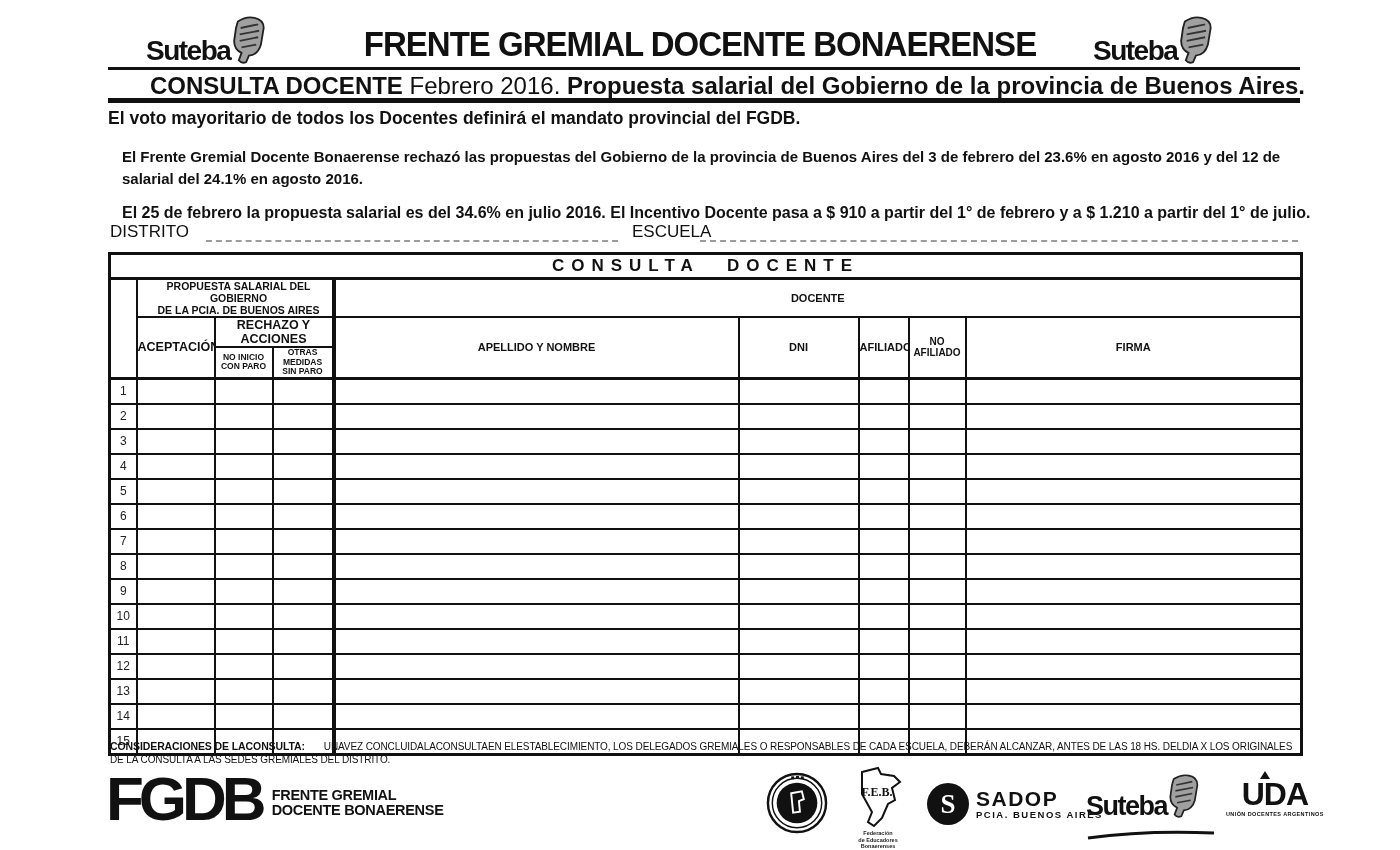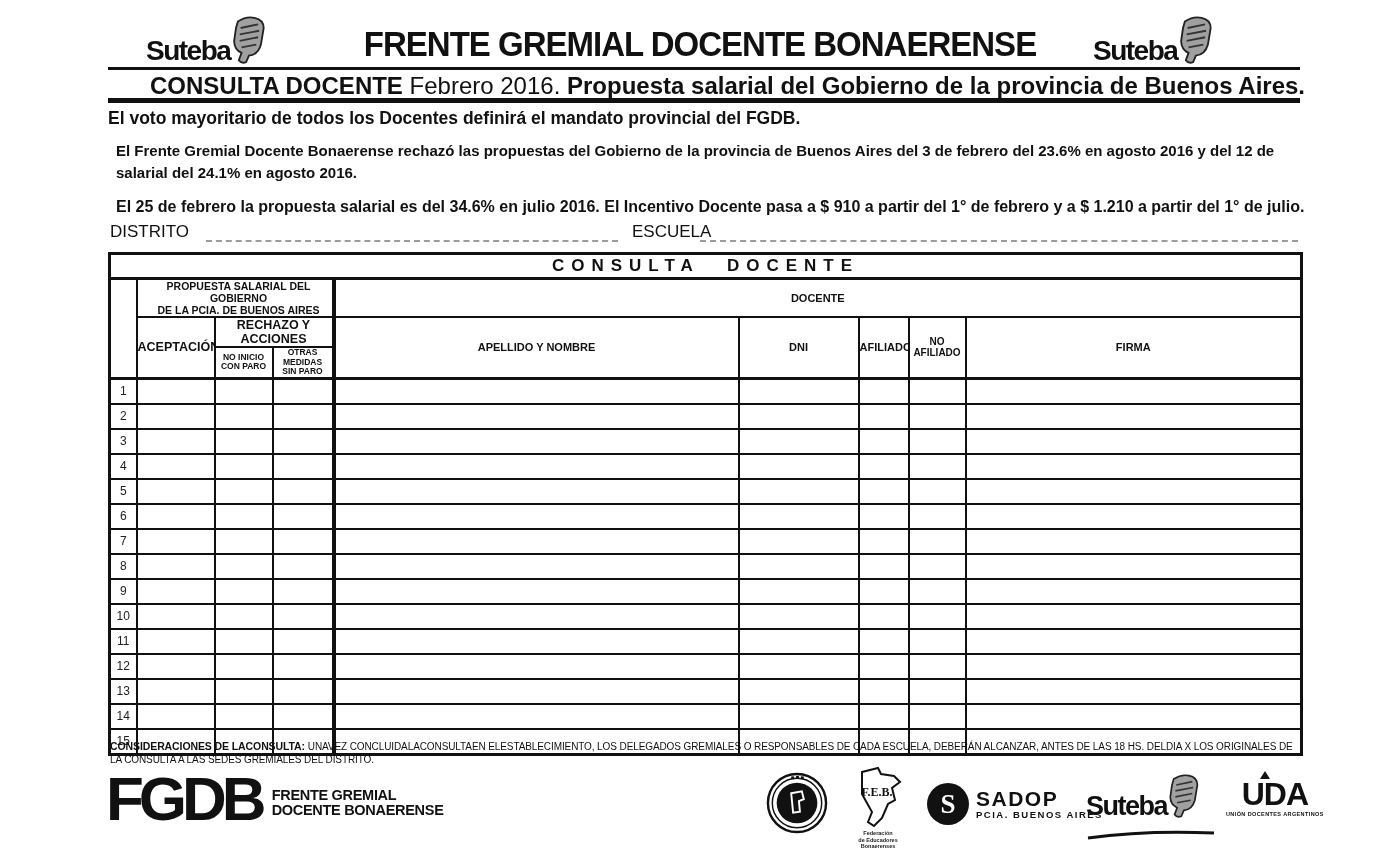--- a/index.html
+++ b/index.html
@@ -16,21 +16,21 @@
   .main-title{position:absolute;left:0;right:0;top:24px;text-align:center;
               font-size:33px;font-weight:bold;letter-spacing:-1px;transform:scaleY(1.08);transform-origin:center top;}
 
   .rule{position:absolute;left:108px;width:1192px;background:#111;}
   .rule1{top:67px;height:3px;}
   .rule2{top:98px;height:5px;}
 
   .subheader{position:absolute;left:110px;top:72px;font-size:24px;white-space:nowrap;margin-left:40px;}
   .headline{position:absolute;left:108px;width:1192px;top:108px;text-align:left;
             font-size:17.5px;font-weight:bold;}
-  .para{position:absolute;left:110px;width:1190px;margin:6px;font-weight:bold;}
+  .para{position:absolute;left:110px;width:1190px;margin:12px;font-weight:bold;}
   .para1{top:134px;font-size:15px;line-height:22px;}
   .para2{top:192px;font-size:16px;white-space:nowrap;}
 
   
   .field-label{position:absolute;top:222px;font-size:17px;font-weight:normal;}
   .lbl-distrito{left:110px;}
   .lbl-escuela{left:632px;}
   .dash{position:absolute;top:226px;height:14px;border-bottom:2px dashed #9c9c9c;}
   .dash1{left:206px;width:412px;}
   .dash2{left:700px;width:598px;}
@@ -51,21 +51,21 @@
   .t-band3 td{height:16px;}
   .t-band4 td{height:20px;}
   .subcol div{font-size:8.5px;line-height:9.5px;font-weight:bold;}
   .hb{border-bottom-width:3px !important;}
   tr.drow td{height:23px;}
   td.cnum{font-size:12px;font-weight:normal;color:#222;}
 
   
   .considerations{position:absolute;left:110px;top:740px;width:1188px;
                   font-size:10.5px;line-height:12px;font-weight:bold;letter-spacing:-0.1px;}
-  .considerations .body-txt{font-weight:normal;font-size:10px;}
+  .considerations .body-txt{font-weight:normal;font-size:10px;margin-left:16px;}
 
   
   .fgdb-block{position:absolute;left:106px;top:770px;display:flex;}
   .fgdb-word{font-size:62px;font-weight:bold;letter-spacing:-5px;line-height:58px;transform:scaleY(1.0);}
   .fgdb-sub{margin-left:10px;margin-top:18px;font-size:14.5px;font-weight:bold;line-height:15px;letter-spacing:-0.3px;}
   .circle-logo{position:absolute;left:766px;top:772px;}
   .feb-logo{position:absolute;left:843px;top:766px;width:70px;text-align:center;}
   .feb-caption{font-size:5.5px;font-weight:bold;line-height:6.5px;color:#222;margin-top:-6px;}
   .sadop-logo{position:absolute;left:926px;top:782px;display:flex;align-items:center;}
   .sadop-text{margin-left:6px;}

